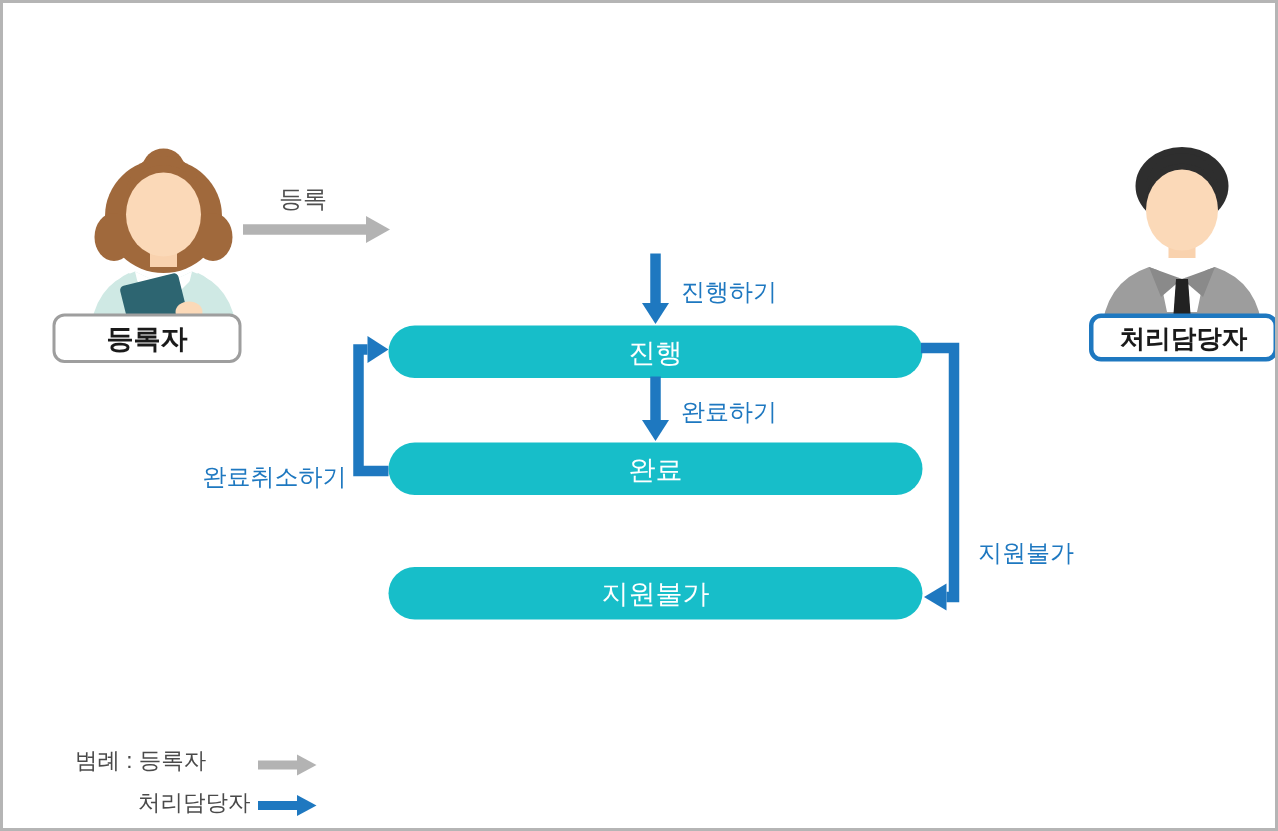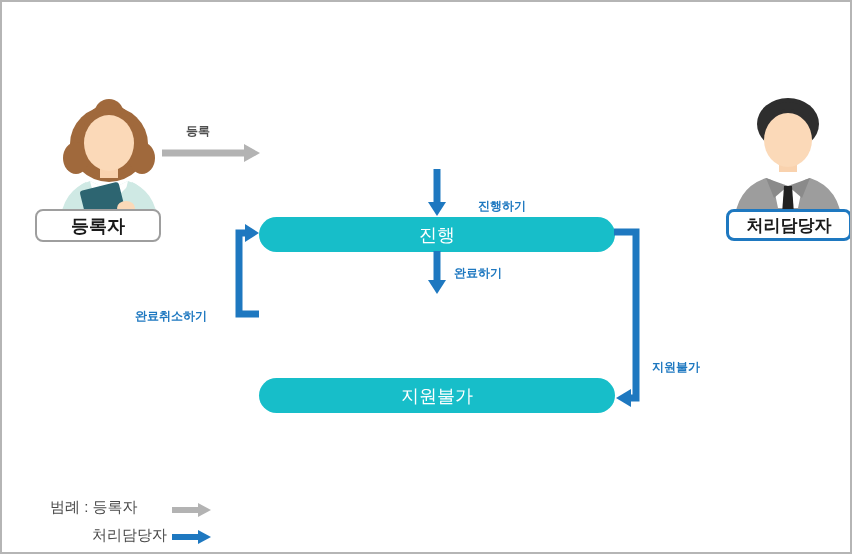--- a/index.html
+++ b/index.html
@@ -25,25 +25,25 @@
   .pill.p3{top:293px}
   .pill.p4{top:376px}
   
   svg.arrows{position:absolute;left:0;top:0;pointer-events:none;}
   .blue-stroke{stroke:#1e78c0;}
   .blue-fill{fill:#1e78c0;}
   .gray-stroke{stroke:#b3b3b3;}
   .gray-fill{fill:#b3b3b3;}
   
   .flow-label{
-    position:absolute;font-size:12px;color:#1e78c0;white-space:nowrap;font-weight:bold;
+    position:absolute;font-size:16px;color:#1e78c0;white-space:nowrap;
   }
   .flow-label.gray{color:#4f4f4f;}
   .lbl-register{left:184px;top:121px;}
-  .lbl-proceed{left:452px;top:196px;margin-left:24px;}
+  .lbl-proceed{left:452px;top:183px;}
   .lbl-complete{left:452px;top:263px;}
   .lbl-cancel{left:133px;top:285px;margin-top:21px;}
   .lbl-unsupported{left:650px;top:357px;}
   
   .name-box{
     position:absolute;background:#ffffff;
     display:flex;align-items:center;justify-content:center;
     font-weight:bold;font-size:18px;color:#1a1a1a;white-space:nowrap;
   }
   .name-box.registrant{
@@ -94,20 +94,23 @@
     <path d="M 42,42 Q 43,16 66,15 Q 89,16 90,42 L 90,28 Q 84,8 66,8 Q 48,8 42,28 Z" fill="#2e2e2e"></path>
     <path d="M 12,130 Q 14,94 44,84 L 66,92 L 88,84 Q 118,94 120,130 Z" fill="#9d9d9d"></path>
     <polygon points="50,85 66,92 82,85 76,114 56,114" fill="#ffffff"></polygon>
     <polygon points="44,84 66,92 52,104" fill="#8a8a8a"></polygon>
     <polygon points="88,84 66,92 80,104" fill="#8a8a8a"></polygon>
     <polygon points="62,92 70,92 72,120 66,130 60,120" fill="#222222"></polygon>
   </svg>
 
   <div class="pill p2">
     <span>진행</span>
+  </div>
+  <div class="pill p3">
+    <span>완료</span>
   </div>
   <div class="pill p4">
     <span>지원불가</span>
   </div>
 
   <svg class="arrows" width="852" height="554" viewBox="0 0 852 554">
 
     <g>
       <line x1="160" y1="151" x2="242" y2="151" class="gray-stroke" stroke-width="7"></line>
       <polygon points="242,142 242,160 258,151" class="gray-fill"></polygon>

